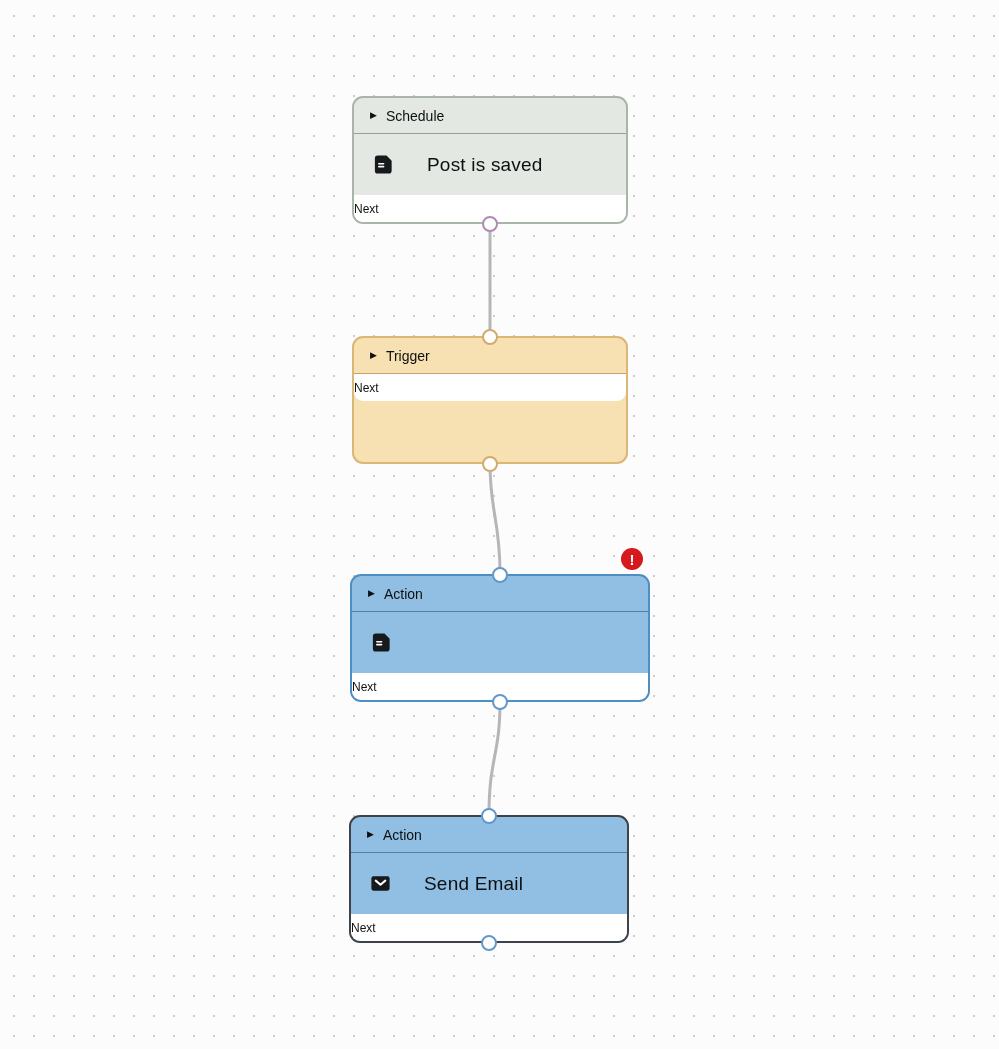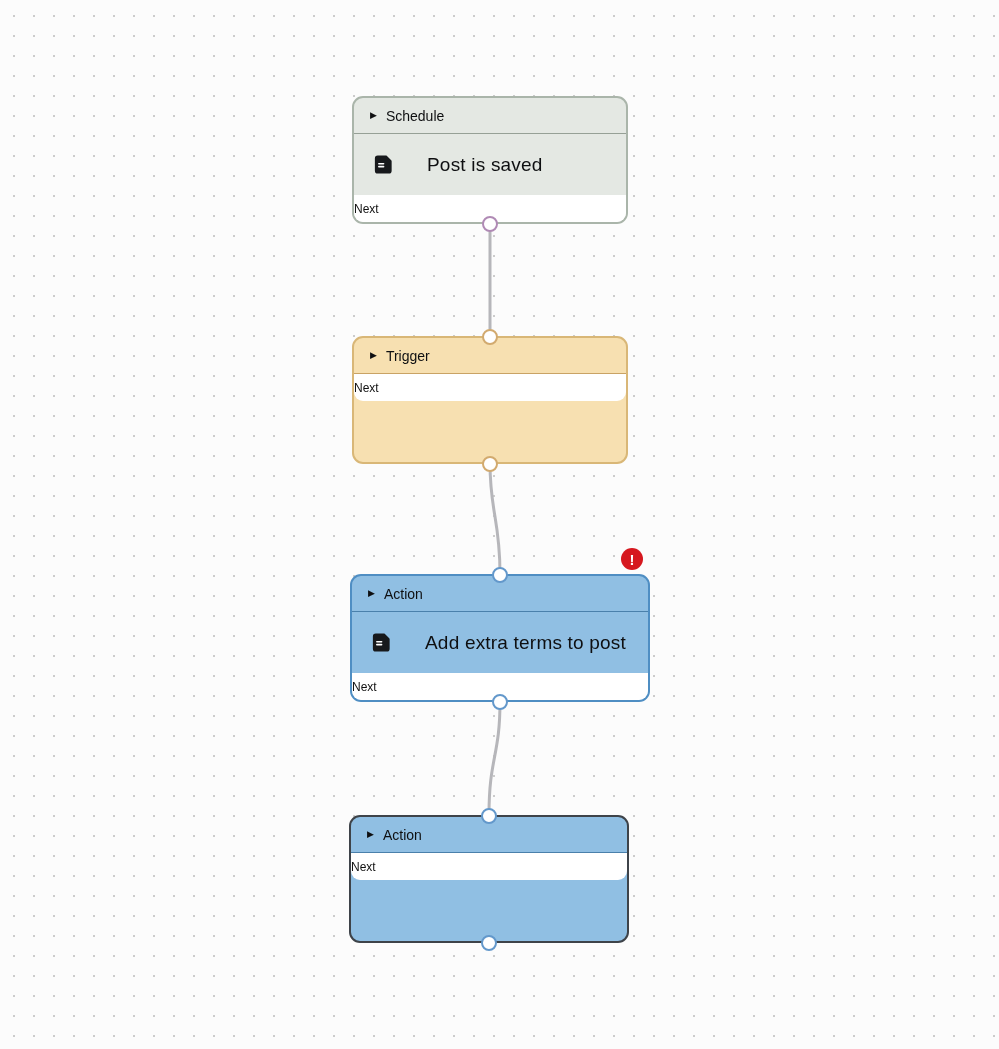--- a/index.html
+++ b/index.html
@@ -108,33 +108,41 @@
     <span>Action</span>
   </div>
   <div class="node-body">
     <span class="icon">
       <svg viewBox="0 0 24 24">
           <path fill="#17191c" d="M6 2.5h8.3c.4 0 .8.16 1.07.44l4.7 4.7c.28.28.43.66.43 1.06V18.5a3 3 0 0 1-3 3H6a3 3 0 0 1-3-3v-13a3 3 0 0 1 3-3z"></path>
           <rect x="6.3" y="10.4" width="6.6" height="1.7" rx=".85" fill="#fff"></rect>
           <rect x="6.3" y="13.4" width="6.6" height="1.7" rx=".85" fill="#fff"></rect>
         </svg>
     </span>
-    <span>Add extra terms to post</span>
   </div>
   <div class="node-footer">
     <span>Next</span>
   </div>
   <div class="port port-bottom" style="border-color: rgb(99, 152, 203);"></div>
 </div>
 
 <div class="error-badge" style="background-color: rgb(214, 24, 31);">!</div>
 
 <div class="node" id="node-3" style="background-color: rgb(144, 191, 227); border-color: rgb(62, 67, 73);">
   <div class="port port-top" style="border-color: rgb(99, 152, 203);"></div>
   <div class="node-header" style="border-bottom-color: rgb(74, 128, 171);">
     <span class="tri">▶</span>
     <span>Action</span>
   </div>
+  <div class="node-body">
+    <span class="icon">
+      <svg viewBox="0 0 24 24">
+          <rect x="2.5" y="4.5" width="19" height="15" rx="2.2" fill="#17191c"></rect>
+          <path d="M7 9 L12 13.2 L17 9" fill="none" stroke="#fff" stroke-width="2.1" stroke-linecap="round" stroke-linejoin="round"></path>
+        </svg>
+    </span>
+    <span>Send Email</span>
+  </div>
   <div class="node-footer">
     <span>Next</span>
   </div>
   <div class="port port-bottom" style="border-color: rgb(99, 152, 203);"></div>
 </div>
 
 </body></html>

